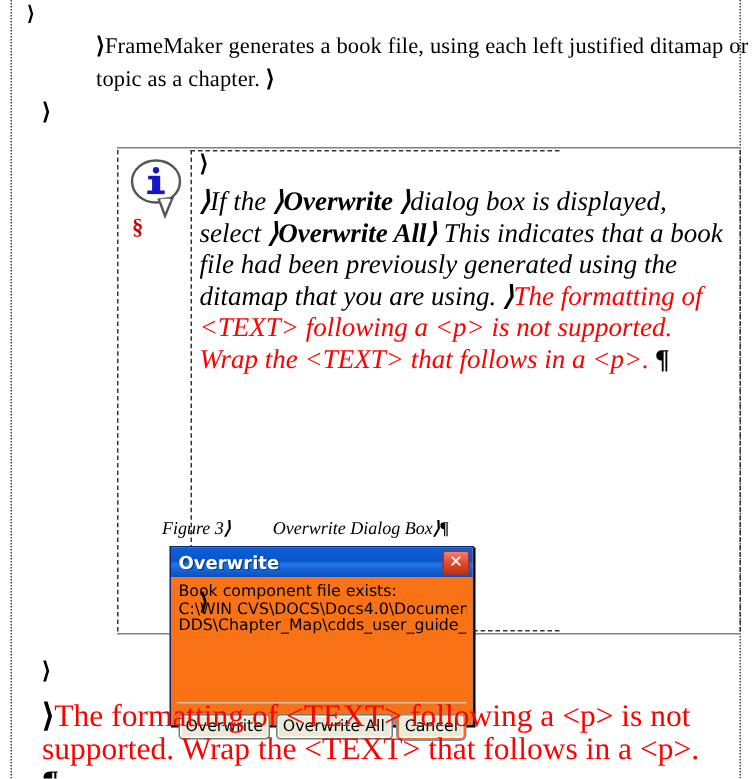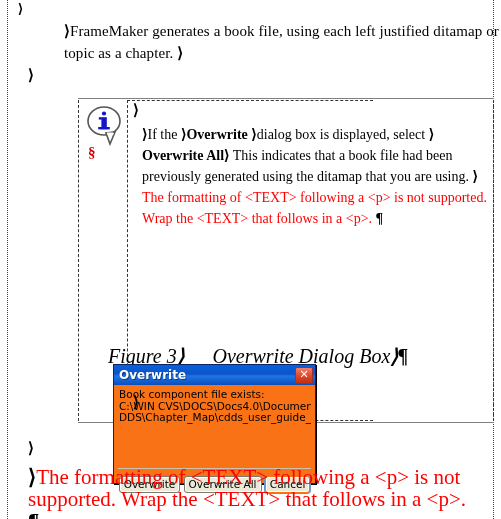--- a/index.html
+++ b/index.html
@@ -80,29 +80,29 @@
     position:absolute;left:56px;top:6px;width:42px;height:42px;
   }
   #note-pilcrow-marker{
     position:absolute;left:60px;top:46px;color:#d00000;font-size:15px;font-weight:bold;
     font-family:"Liberation Serif", serif;
   }
   #note-empty-top{
     position:absolute;left:105px;top:4px;font-size:15px;color:#000;
   }
   #note-text{
-    position:absolute;left:114px;top:26px;width:352px;
-    font-size:14px;line-height:21px;color:#000;
+    position:absolute;left:105px;top:26px;width:352px;
+    font-size:18px;line-height:21px;color:#000;font-style:italic;
   }
   .red{color:#ff0000;}
 
   
   #figure-caption{
     position:absolute;left:80px;top:247px;width:260px;
-    font-style:italic;font-size:20px;color:#000;white-space:nowrap;
+    font-style:italic;font-size:12px;color:#000;white-space:nowrap;
   }
   #figure-caption .gap{display:inline-block;width:28px;}
 
   
   #note-tail-marker{
     position:absolute;left:105px;top:296px;font-size:15px;color:#000;
   }
 
   
   #dialog{

